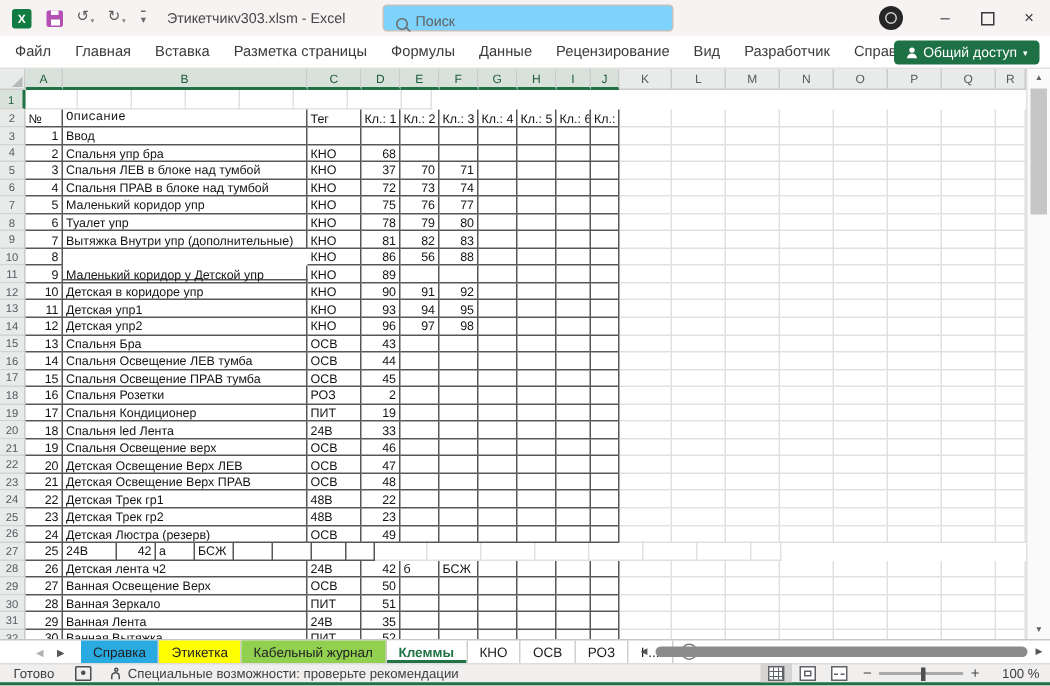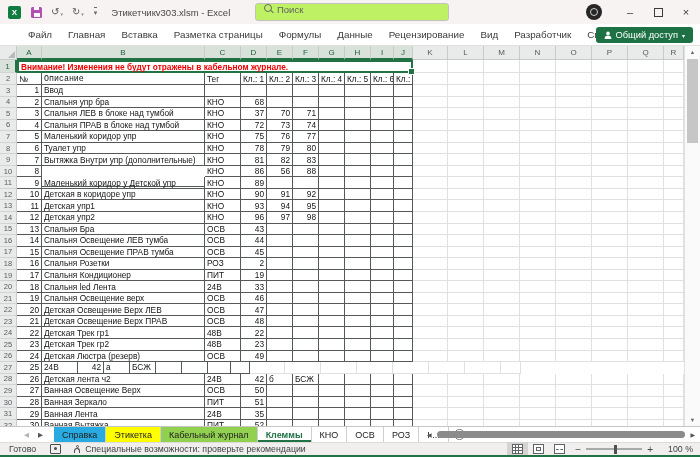--- a/index.html
+++ b/index.html
@@ -13,33 +13,33 @@
     display:flex;align-items:center;}
   .appicon{width:13px;height:13px;margin-left:8px;background:#107c41;border-radius:2px;color:#fff;
     font-size:8px;font-weight:bold;display:flex;align-items:center;justify-content:center;flex:0 0 auto;}
   .saveicon{width:11px;height:11px;margin-left:10px;background:#b44fb4;border-radius:1.5px;position:relative;flex:0 0 auto;}
   .saveicon::before{content:"";position:absolute;left:3px;top:0;width:5px;height:3px;background:#fff;}
   .saveicon::after{content:"";position:absolute;left:2.5px;bottom:1px;width:6px;height:4px;background:#fff;}
   .qbtn{margin-left:9px;font-size:10px;color:#5a5a5a;line-height:1;display:flex;align-items:flex-end;}
   .caret{font-size:5px;color:#8a8a8a;margin-left:1px;}
   .qmore{font-size:7px;color:#6a6a6a;border-top:1px solid #6a6a6a;padding-top:1px;margin-left:10px;}
   .doctitle{margin-left:14px;font-size:9.5px;color:#474747;white-space:nowrap;}
-  .search{position:absolute;left:255px;top:3px;width:192px;height:16px;background:#bef264;
-    border:1px solid #c4c1bf;border-radius:3px;display:flex;align-items:flex-start;font-size:9.5px;color:#616161;}
+  .search{position:absolute;left:255px;top:3px;width:192px;height:16px;background:#7dd3fc;
+    border:1px solid #c4c1bf;border-radius:3px;display:flex;align-items:flex-end;font-size:9.5px;color:#616161;}
   .mag{width:6px;height:6px;border:1.2px solid #6a6a6a;border-radius:50%;margin:0 5px 0 8px;position:relative;flex:0 0 auto;}
   .mag::after{content:"";position:absolute;width:4px;height:1.2px;background:#6a6a6a;right:-3.2px;bottom:-1.2px;transform:rotate(45deg);}
   .wincontrols{position:absolute;right:0;top:0;height:24px;display:flex;align-items:center;}
   .avatar{width:16px;height:16px;border-radius:50%;background:#262626;margin-right:14px;position:relative;}
   .avatar::after{content:"";position:absolute;left:4px;top:4px;width:8px;height:8px;border:1px solid #cfcfcf;border-radius:50%;box-sizing:border-box;}
   .wc{width:28px;height:24px;display:flex;align-items:center;justify-content:center;font-size:11px;color:#3b3b3b;}
   .maxi i{display:block;width:7px;height:7px;border:1px solid #3b3b3b;}
 
   
   .ribbonrow{position:absolute;left:0;top:24px;width:700px;height:22px;background:#fff;border-bottom:1px solid #e3e1df;box-sizing:border-box;}
-  .rtabs{display:flex;align-items:center;height:100%;padding-left:20px;}
+  .rtabs{display:flex;align-items:center;height:100%;padding-left:2px;}
   .rtab{padding:0 8px;font-size:9.8px;color:#3b3b3b;white-space:nowrap;}
   .share{position:absolute;right:7px;top:3px;height:16px;background:#1e7145;border:none;border-radius:3px;
     color:#fff;font-size:9.3px;font-family:inherit;display:flex;align-items:center;gap:4px;padding:0 8px;}
   .sharecaret{font-size:6px;}
 
   
   .sheet{position:absolute;left:0;top:46px;width:684px;height:380px;overflow:hidden;background:#fff;font-size:8.3px;}
   .colhead{display:flex;height:14px;}
   .corner{flex:0 0 17px;background:#e9ebea;border-right:1px solid #c9cbca;border-bottom:1px solid #c9cbca;box-sizing:border-box;position:relative;}
   .corner::after{content:"";position:absolute;right:1px;bottom:1px;border-left:7px solid transparent;border-bottom:7px solid #b6bab8;}
@@ -171,21 +171,20 @@
         <div class="colh" style="width: 36px;">M</div>
         <div class="colh" style="width: 36px;">N</div>
         <div class="colh" style="width: 36px;">O</div>
         <div class="colh" style="width: 36px;">P</div>
         <div class="colh" style="width: 36px;">Q</div>
         <div class="colh" style="width: 20px;">R</div>
       </div>
     <div id="gridBody">
         <div class="grow r1">
           <div class="gut sel1">1</div>
-          <div class="merged" style="width: 396px; color: rgb(238, 0, 0);">Внимание! Изменения не будут отражены в кабельном журнале.</div>
           <div class="cell lite" style="width: 35px;"></div>
           <div class="cell lite" style="width: 36px;"></div>
           <div class="cell lite" style="width: 36px;"></div>
           <div class="cell lite" style="width: 36px;"></div>
           <div class="cell lite" style="width: 36px;"></div>
           <div class="cell lite" style="width: 36px;"></div>
           <div class="cell lite" style="width: 36px;"></div>
           <div class="cell lite" style="width: 20px;"></div>
         </div>
         <div class="grow r2">

